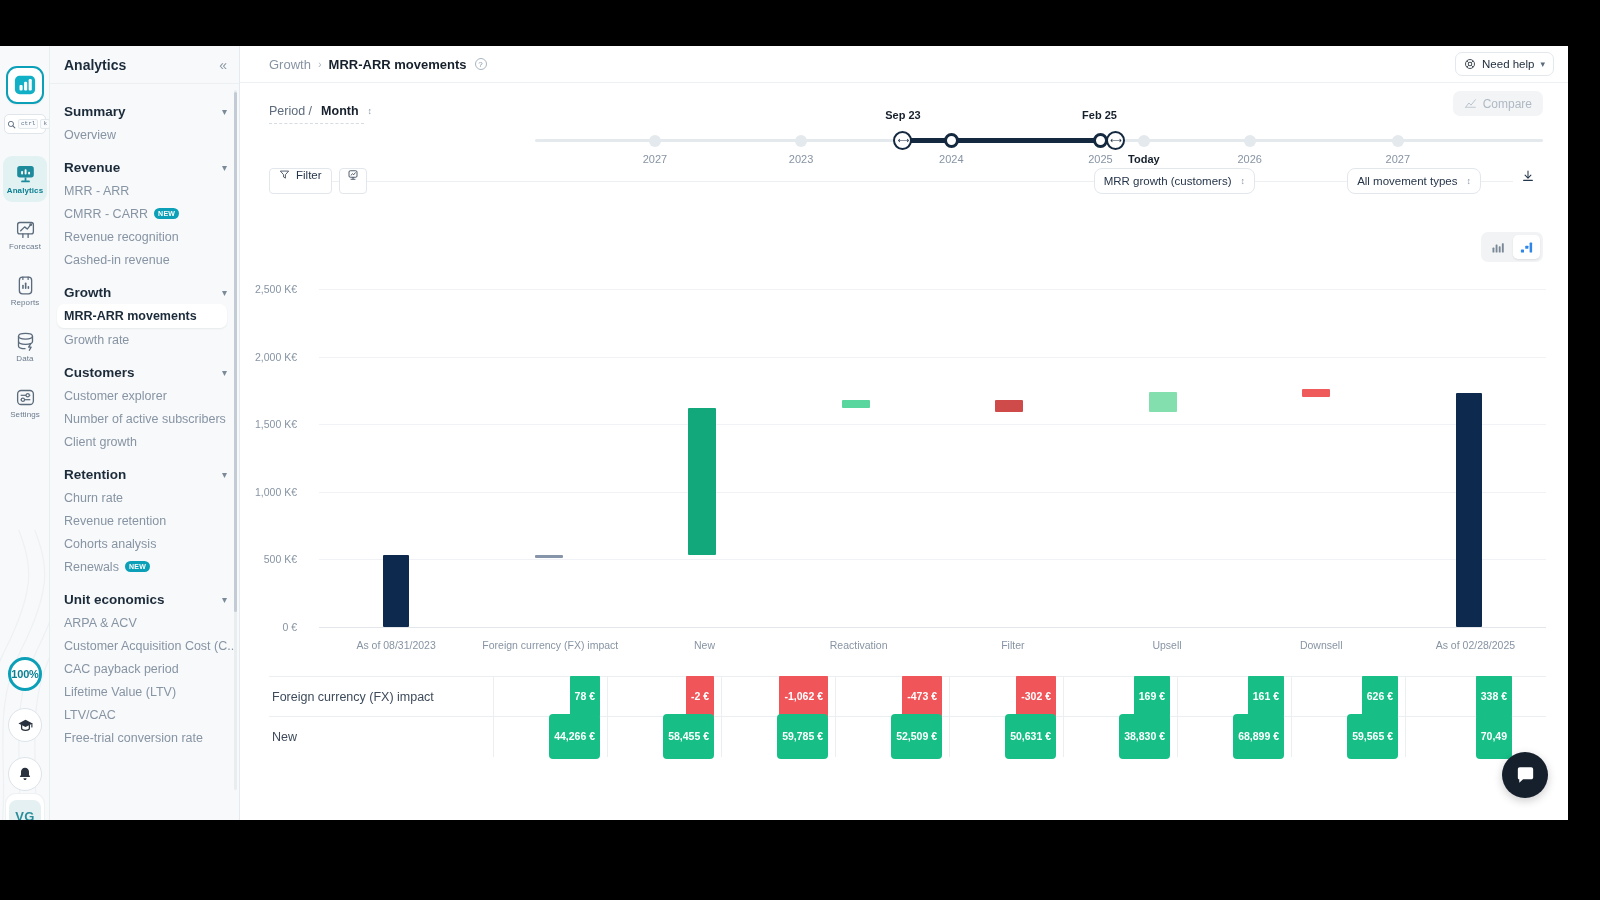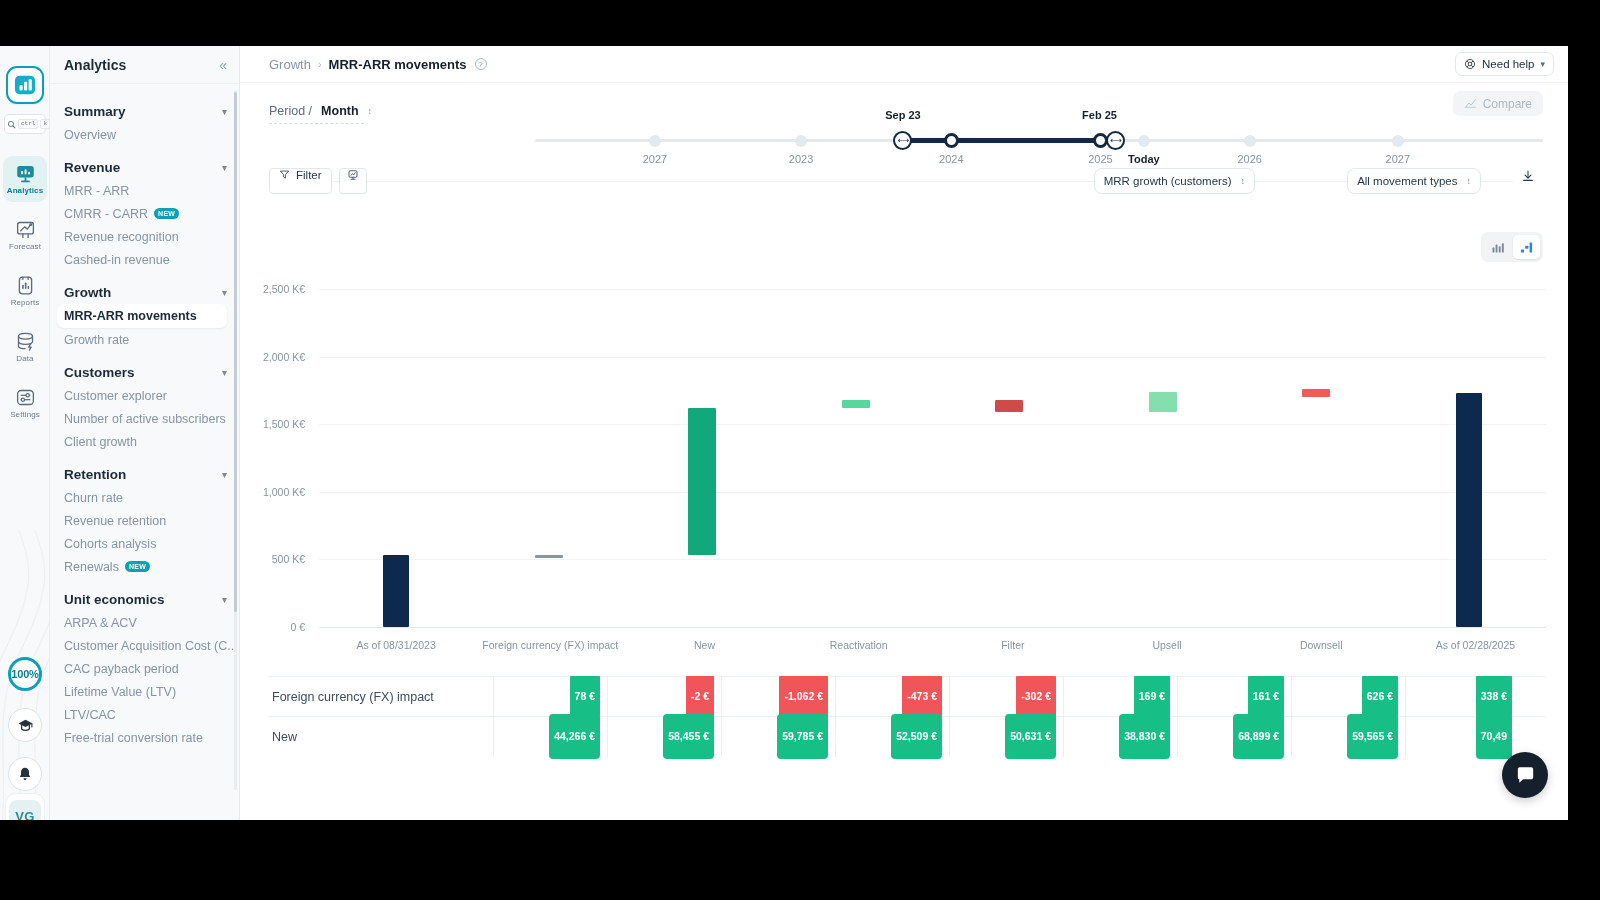--- a/index.html
+++ b/index.html
@@ -229,21 +229,21 @@
   .viewtog {
     position: absolute; right: 25px; top: 186px;
     display: flex; background: #f1f3f5; border-radius: 7px; padding: 3px; gap: 2px;
   }
   .vt { width: 27px; height: 24px; border-radius: 5px; display: flex; align-items: center; justify-content: center; cursor: pointer; }
   .vt.on { background: #fff; box-shadow: 0 1px 2px rgba(0,0,0,.09); }
 
   
   .chart { position: absolute; left: 29px; top: 243px; right: 22px; height: 380px; }
   .ylab {
-    position: absolute; right: 100%; margin-right: 14px; font-size: 10.5px;
+    position: absolute; right: 100%; margin-right: 22px; font-size: 10.5px;
     color: #8794a3; transform: translateY(-50%); white-space: nowrap;
   }
   .plot { position: absolute; left: 50px; right: 0; top: 0; bottom: 42px; }
   .grid { position: absolute; left: 0; right: 0; border-top: 1px solid #f0f2f5; }
   .grid.base { border-top: 1px solid #e3e7eb; }
   .bar { position: absolute; border-radius: 1px; }
   .xlab {
     position: absolute; bottom: 18px; font-size: 10.5px; color: #8794a3;
     transform: translateX(-50%); white-space: nowrap;
   }

